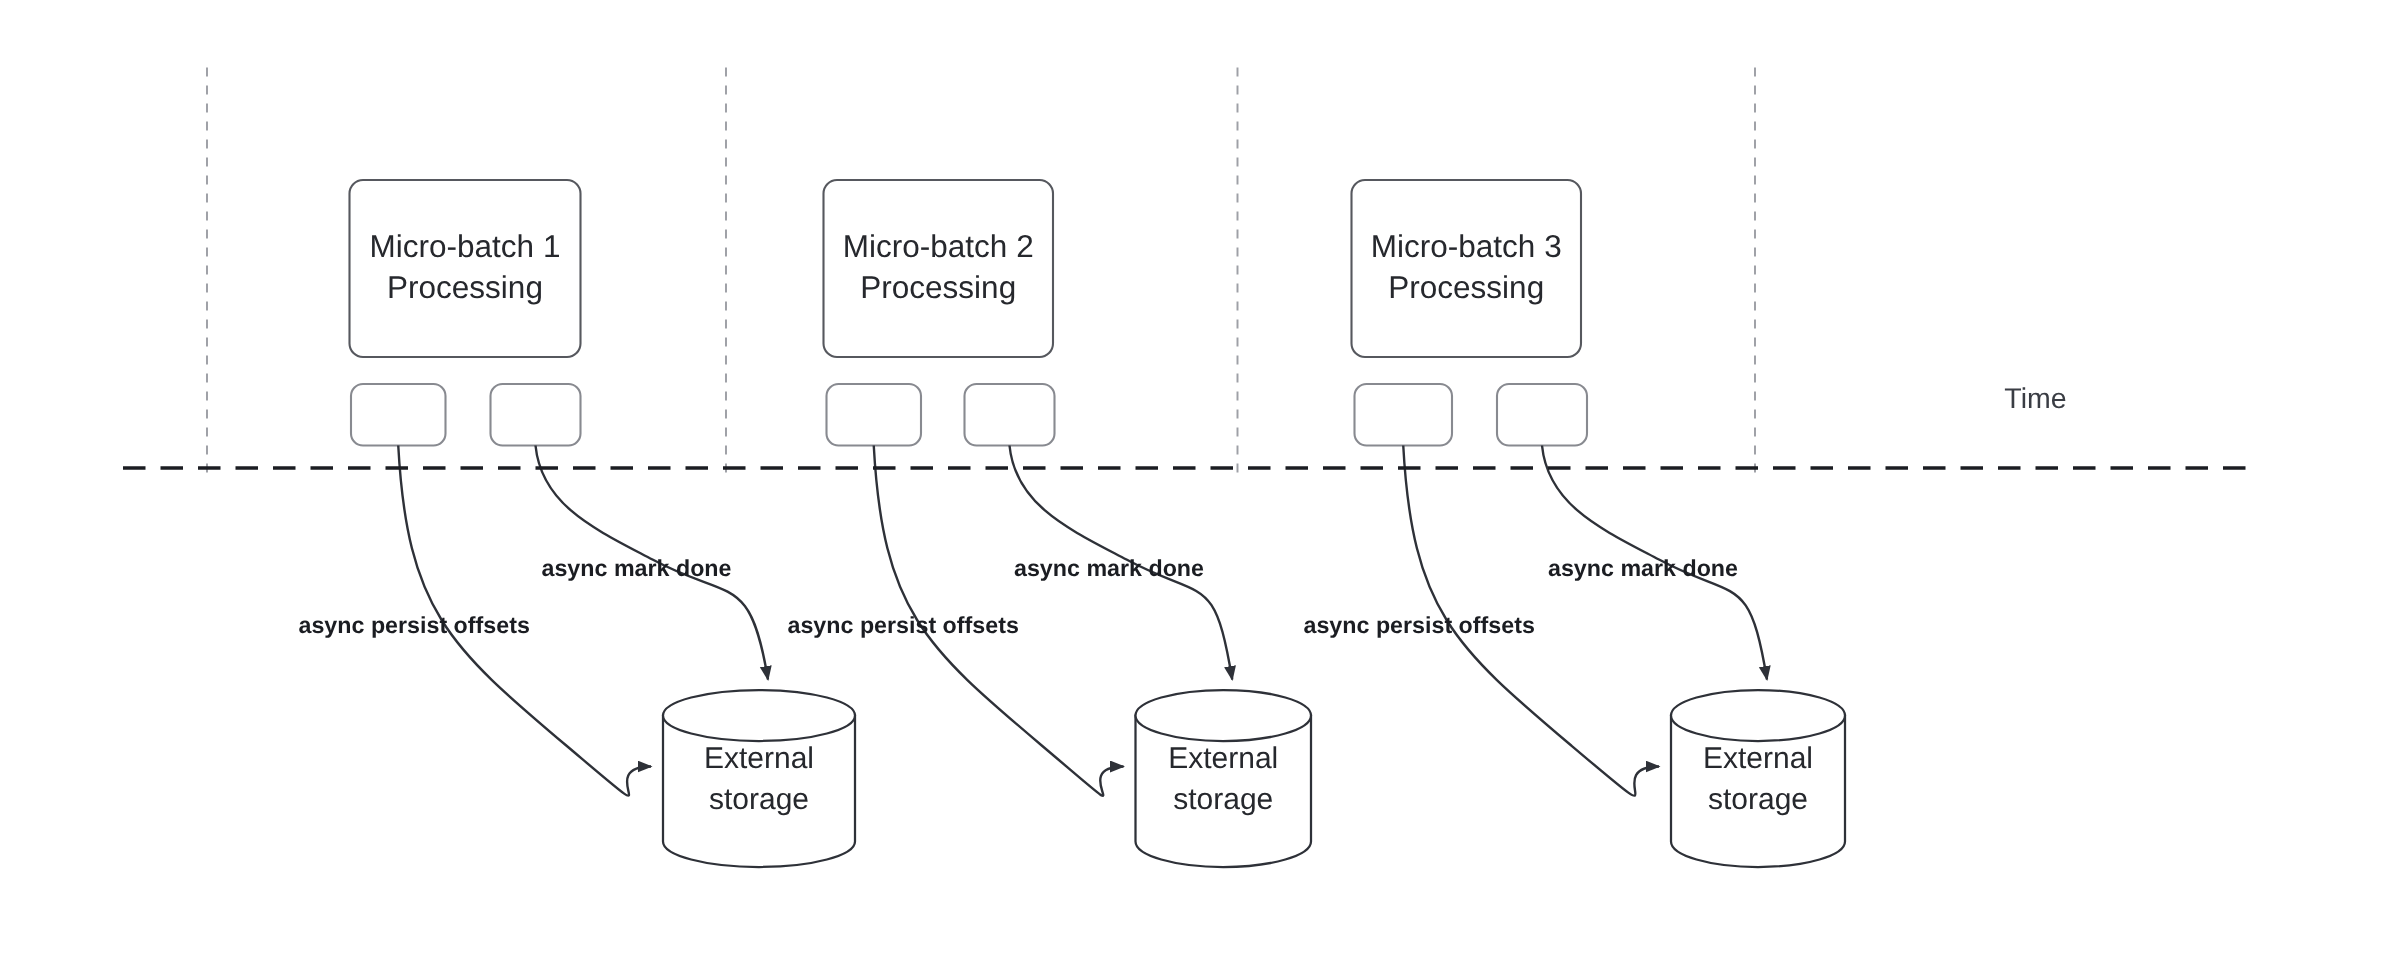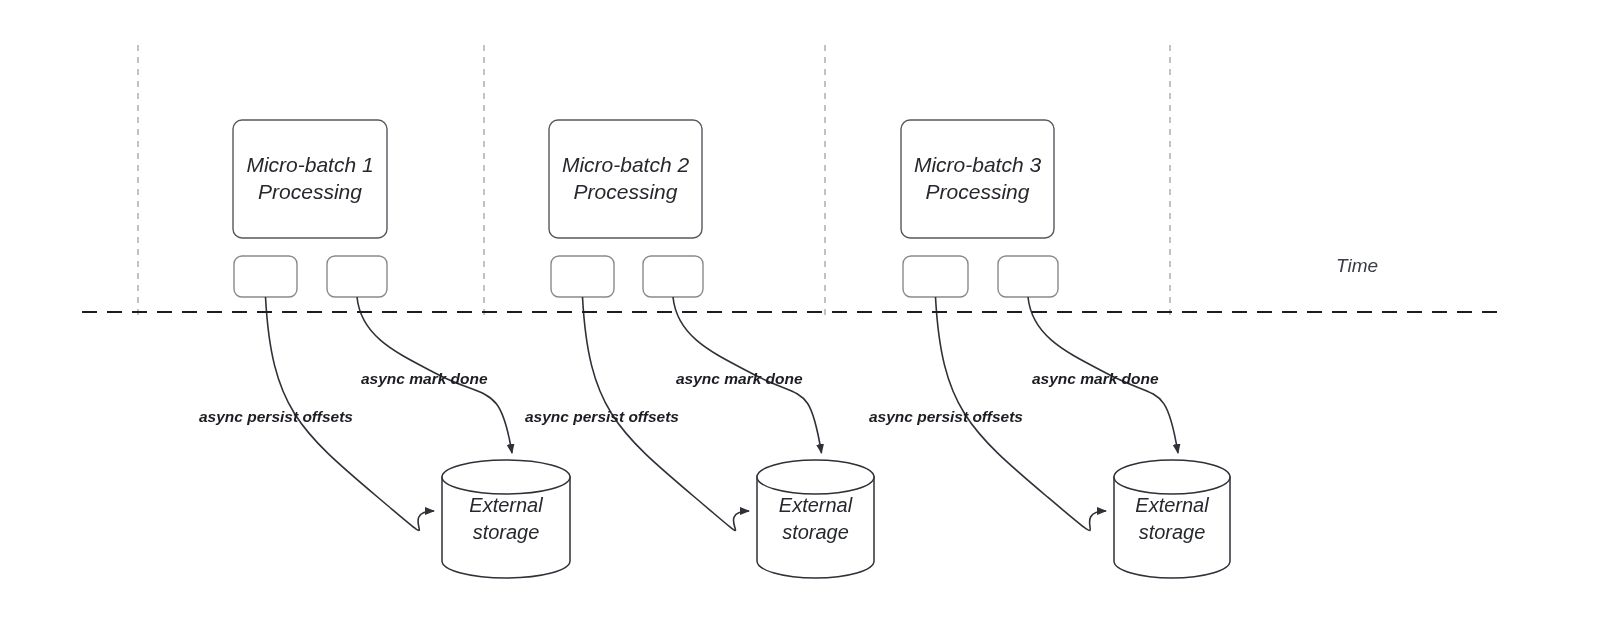--- a/index.html
+++ b/index.html
@@ -9,21 +9,20 @@
   }
   body {
     font-family: "Liberation Sans", sans-serif;
   }
   #diagram-root {
     position: relative;
     width: 1500px;
     height: 642px;
     background: #ffffff;
     overflow: hidden;
-    font-style: italic;
   }
   svg#diagram-svg {
     display: block;
     width: 1600px;
     height: 642px;
   }
   .shape-stroke {
     fill: #ffffff;
     stroke: #56585e;
     stroke-width: 1.4;

